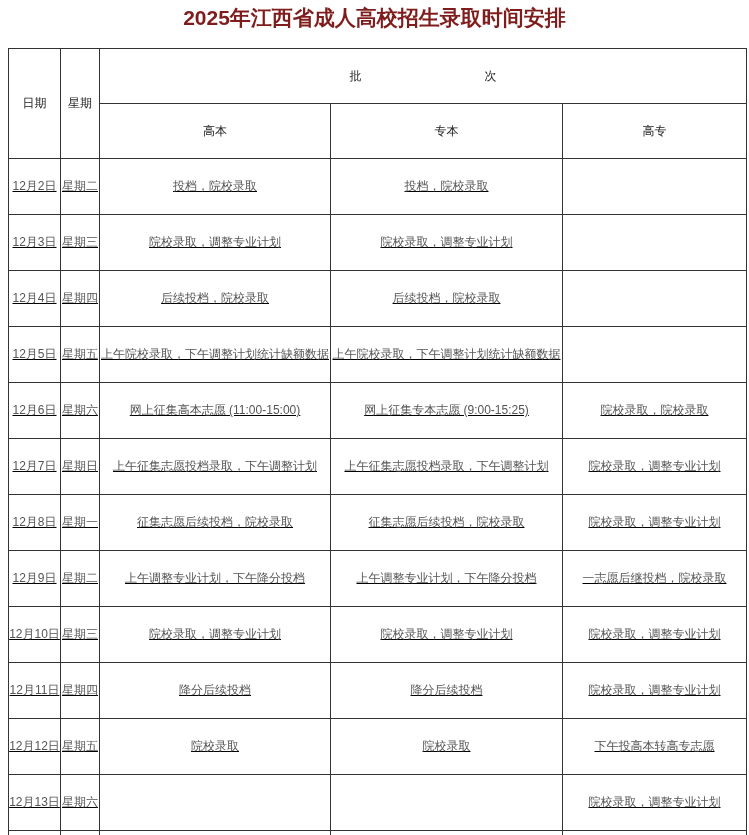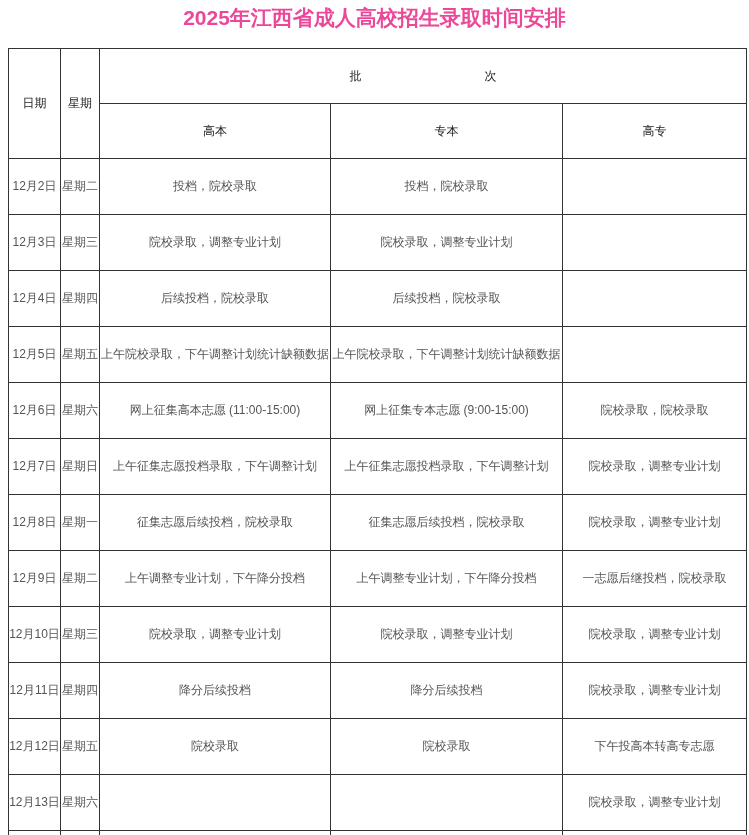--- a/index.html
+++ b/index.html
@@ -13,21 +13,21 @@
     overflow: hidden;
     font-family: "Liberation Sans", "DejaVu Sans", sans-serif;
   }
   .page-title {
     margin: 5px 0 0 0;
     width: 749px;
     text-align: center;
     font-size: 21px;
     line-height: 26px;
     font-weight: bold;
-    color: #ec4899;
+    color: #7f1d1d;
   }
   table.schedule {
     border-collapse: collapse;
     table-layout: fixed;
     margin: 17px 0 0 8px;
     width: 738px;
   }
   .schedule th, .schedule td {
     border: 1px solid #333333;
     padding: 0;
@@ -38,21 +38,21 @@
     white-space: nowrap;
     overflow: hidden;
   }
   .schedule th {
     color: #222222;
   }
   .schedule td {
     color: #555555;
   }
   tr.hdr-row   { height: 55px; }
-  tr.data-row  { height: 56px; }
+  tr.data-row  { height: 56px; text-decoration: underline; }
   tr.partial-row { height: 30px; }
   .batch-spread {
     display: flex;
     justify-content: center;
     gap: 123px;
   }
   col.c-date  { width: 52px; }
   col.c-week  { width: 39px; }
   col.c-gb    { width: 231px; }
   col.c-zb    { width: 232px; }
@@ -114,21 +114,21 @@
       <td>12月5日</td>
       <td>星期五</td>
       <td>上午院校录取，下午调整计划统计缺额数据</td>
       <td>上午院校录取，下午调整计划统计缺额数据</td>
       <td></td>
     </tr>
     <tr class="data-row">
       <td>12月6日</td>
       <td>星期六</td>
       <td>网上征集高本志愿 (11:00-15:00)</td>
-      <td>网上征集专本志愿 (9:00-15:00)</td>
+      <td>网上征集专本志愿 (9:00-15:25)</td>
       <td>院校录取，院校录取</td>
     </tr>
     <tr class="data-row">
       <td>12月7日</td>
       <td>星期日</td>
       <td>上午征集志愿投档录取，下午调整计划</td>
       <td>上午征集志愿投档录取，下午调整计划</td>
       <td>院校录取，调整专业计划</td>
     </tr>
     <tr class="data-row">

